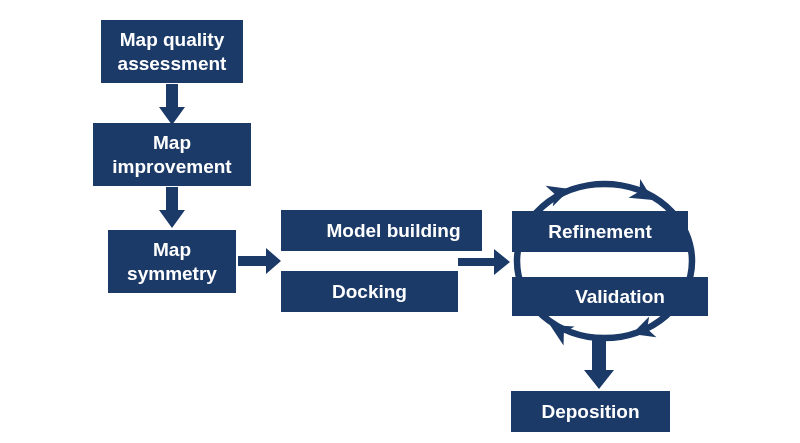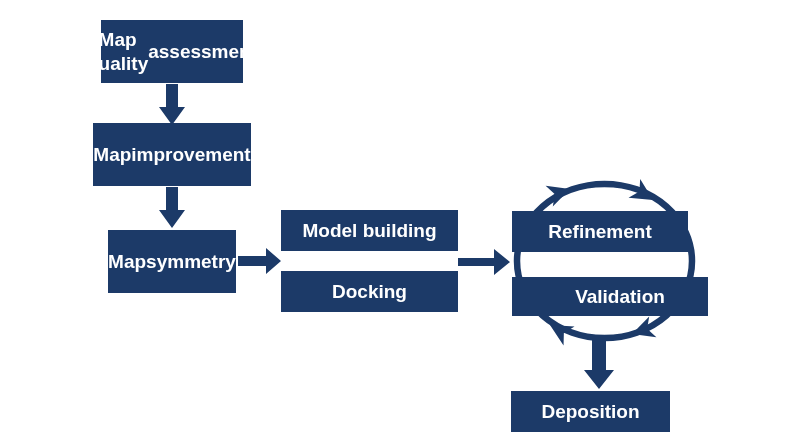--- a/index.html
+++ b/index.html
@@ -25,33 +25,33 @@
     left:0; top:0;
     width:800px; height:443px;
     z-index:1;
   }
   .node{
     position:absolute;
     z-index:2;
     background:var(--box);
     color:var(--text);
     display:flex;
-    flex-direction:row;
+    flex-direction:column;
     align-items:center;
     justify-content:center;
     text-align:center;
     font-weight:700;
     font-size:19px;
     line-height:24px;
   }
   .node span{display:block;}
   #n-map-quality     {left:101px; top:20px;  width:142px; height:63px;}
   #n-map-improvement {left:93px;  top:123px; width:158px; height:63px;}
   #n-map-symmetry    {left:108px; top:230px; width:128px; height:63px;}
-  #n-model-building  {left:281px; top:210px; width:177px; height:41px;}
+  #n-model-building  {left:281px; top:210px; width:177px; height:41px;padding-left:24px;}
   #n-docking         {left:281px; top:271px; width:177px; height:41px;}
   #n-refinement      {left:512px; top:211px; width:176px; height:41px;}
   #n-validation      {left:512px; top:277px; width:176px; height:39px;padding-left:20px;}
   #n-deposition      {left:511px; top:391px; width:159px; height:41px;}
   .arrow-shape{fill:var(--arrow);}
   .cycle-ring{fill:none; stroke:var(--arrow); stroke-width:6.5;}
 </style>
 </head>
 <body>
 

